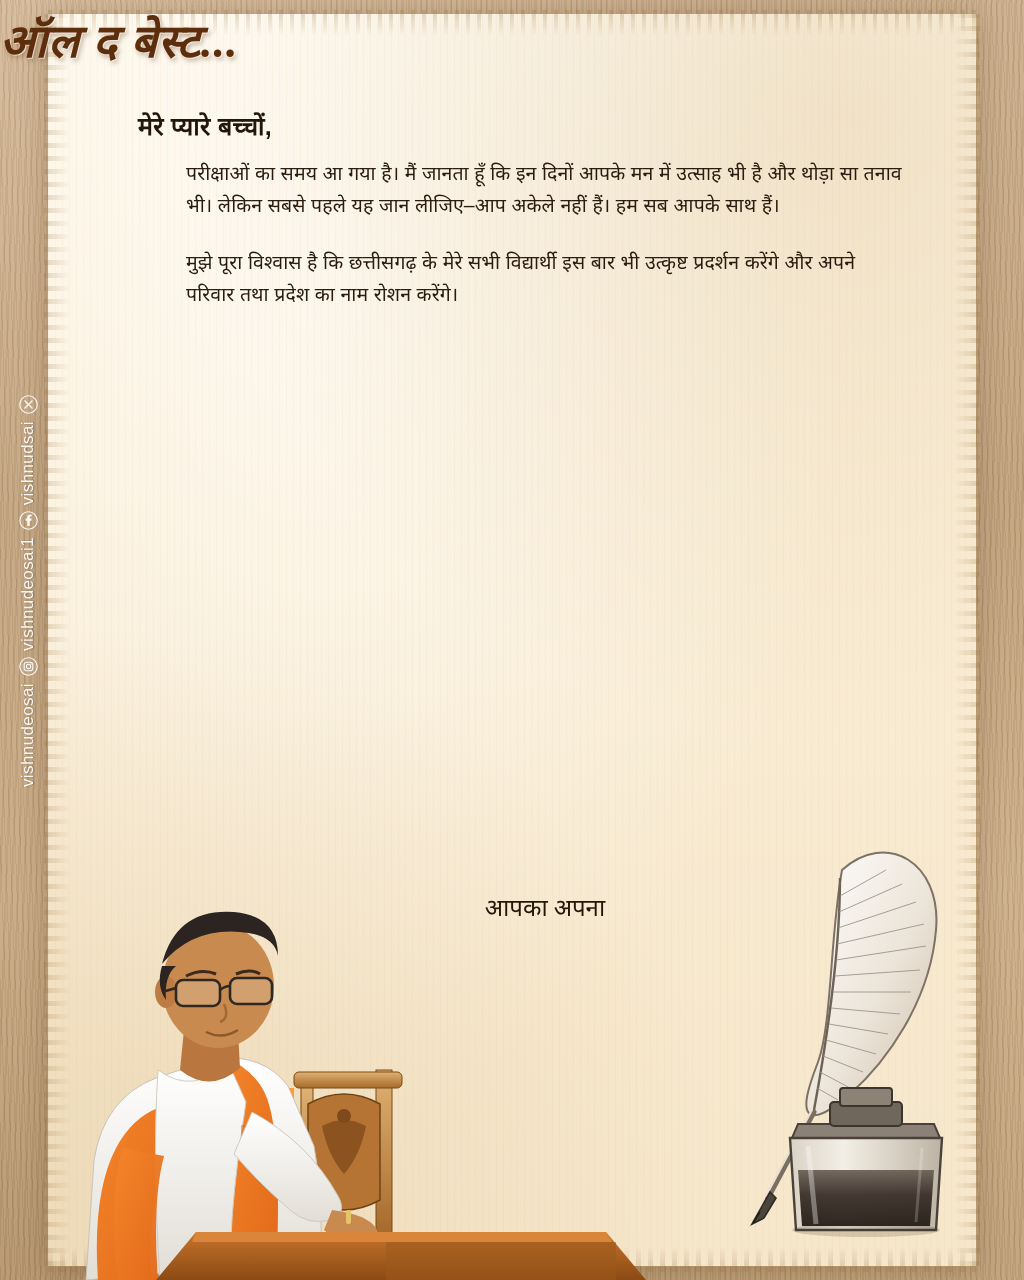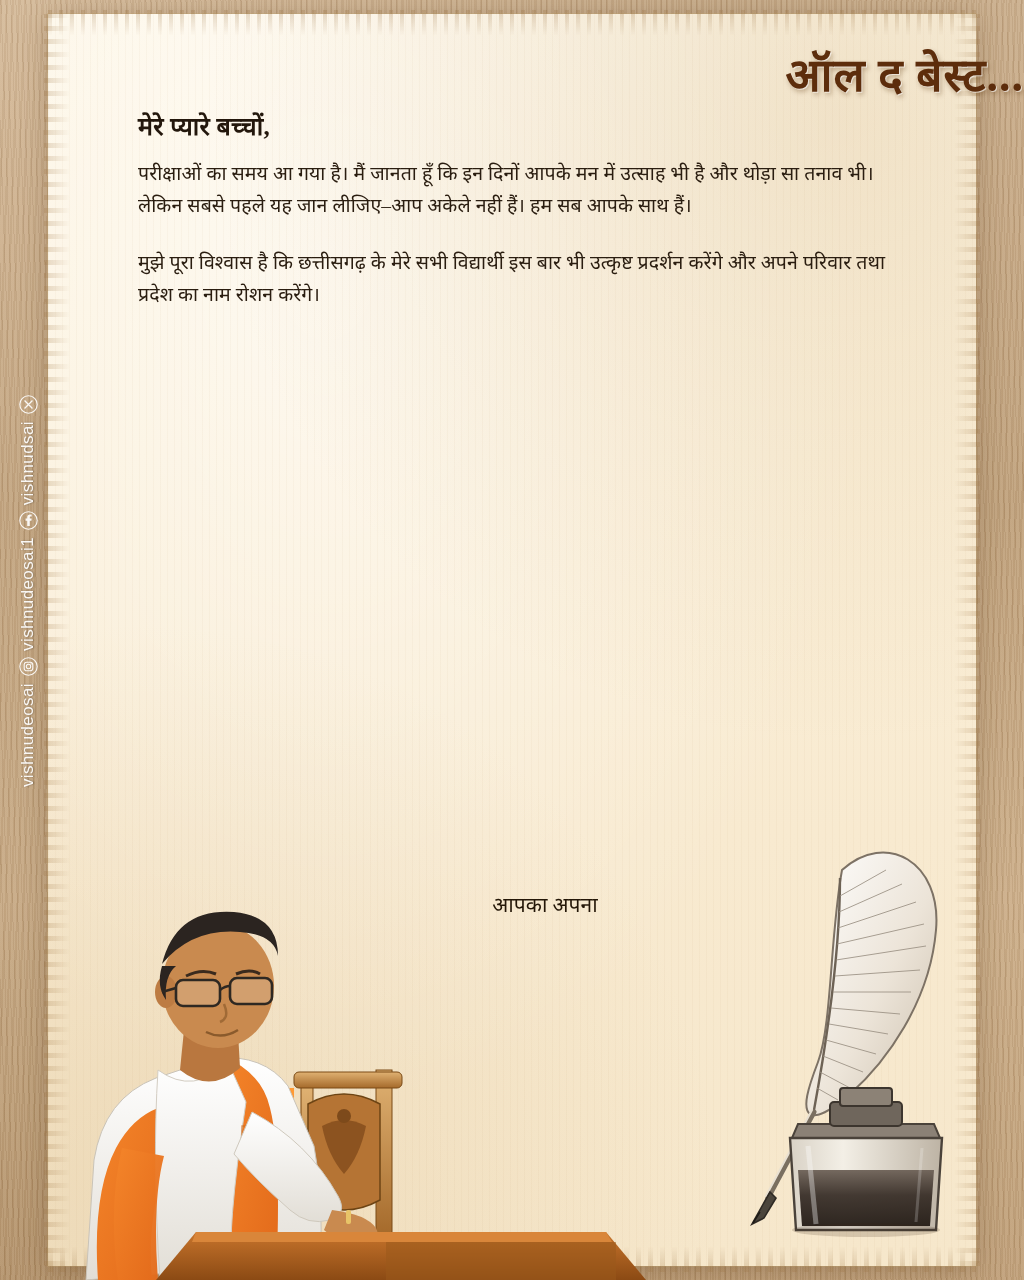--- a/index.html
+++ b/index.html
@@ -66,69 +66,71 @@
     -webkit-mask-image: linear-gradient(90deg, #000 0%, transparent 100%); }
   .edge-right  { right: 44px; top: 14px;   width: 26px;  height: 1252px;
     background: repeating-linear-gradient(0deg, rgba(160,120,70,0.26) 0 5px, rgba(160,120,70,0) 5px 13px);
     -webkit-mask-image: linear-gradient(270deg, #000 0%, transparent 100%); }
 
   
   .headline {
     position: absolute;
     left: 0;
     right: 0;
-    top: 42px;
-    text-align: right;
+    top: 8px;
+    text-align: left;
     font-family: "Liberation Serif", serif;
     font-weight: bold;
     font-size: 46px;
     letter-spacing: 1px;
     color: #5d2d0c;
     text-shadow: 1px 1px 0 rgba(255,255,255,0.6), 2px 3px 5px rgba(90,50,10,0.35);
     z-index: 6;
+    font-style: italic;
   }
 
   
   .letter {
     position: absolute;
     left: 138px;
     top: 108px;
     width: 764px;
     color: #2a1d10;
-    font-family: Liberation Serif, serif;
+    font-family: Liberation Sans, sans-serif;
     z-index: 5;
   }
   .salutation {
     font-size: 25px;
     font-weight: bold;
     color: #23170c;
     margin-bottom: 16px;
     letter-spacing: 0.3px;
   }
   .para {
     font-size: 19.5px;
     line-height: 1.62;
     margin-bottom: 18px;
     text-align: left;
     letter-spacing: 0.1px;
+    margin-left: 48px;
   }
   .para.gap { margin-bottom: 26px; }
 
   
   .sign-block {
     position: absolute;
     top: 890px;
     left: 380px;
     width: 330px;
     text-align: center;
     z-index: 6;
     font-family: "Liberation Serif", serif;
     color: #241708;
   }
-  .sign-from { font-size: 21px; margin-bottom: 6px; }
+  .sign-from { font-size: 24px; margin-bottom: 6px; }
   .sign-name { font-size: 34px; font-weight: bold; letter-spacing: 0.5px; }
 
   
   .social-rail {
     position: absolute;
     left: 8px;
     top: 395px;
     width: 40px;
     display: flex;
     flex-direction: column;

